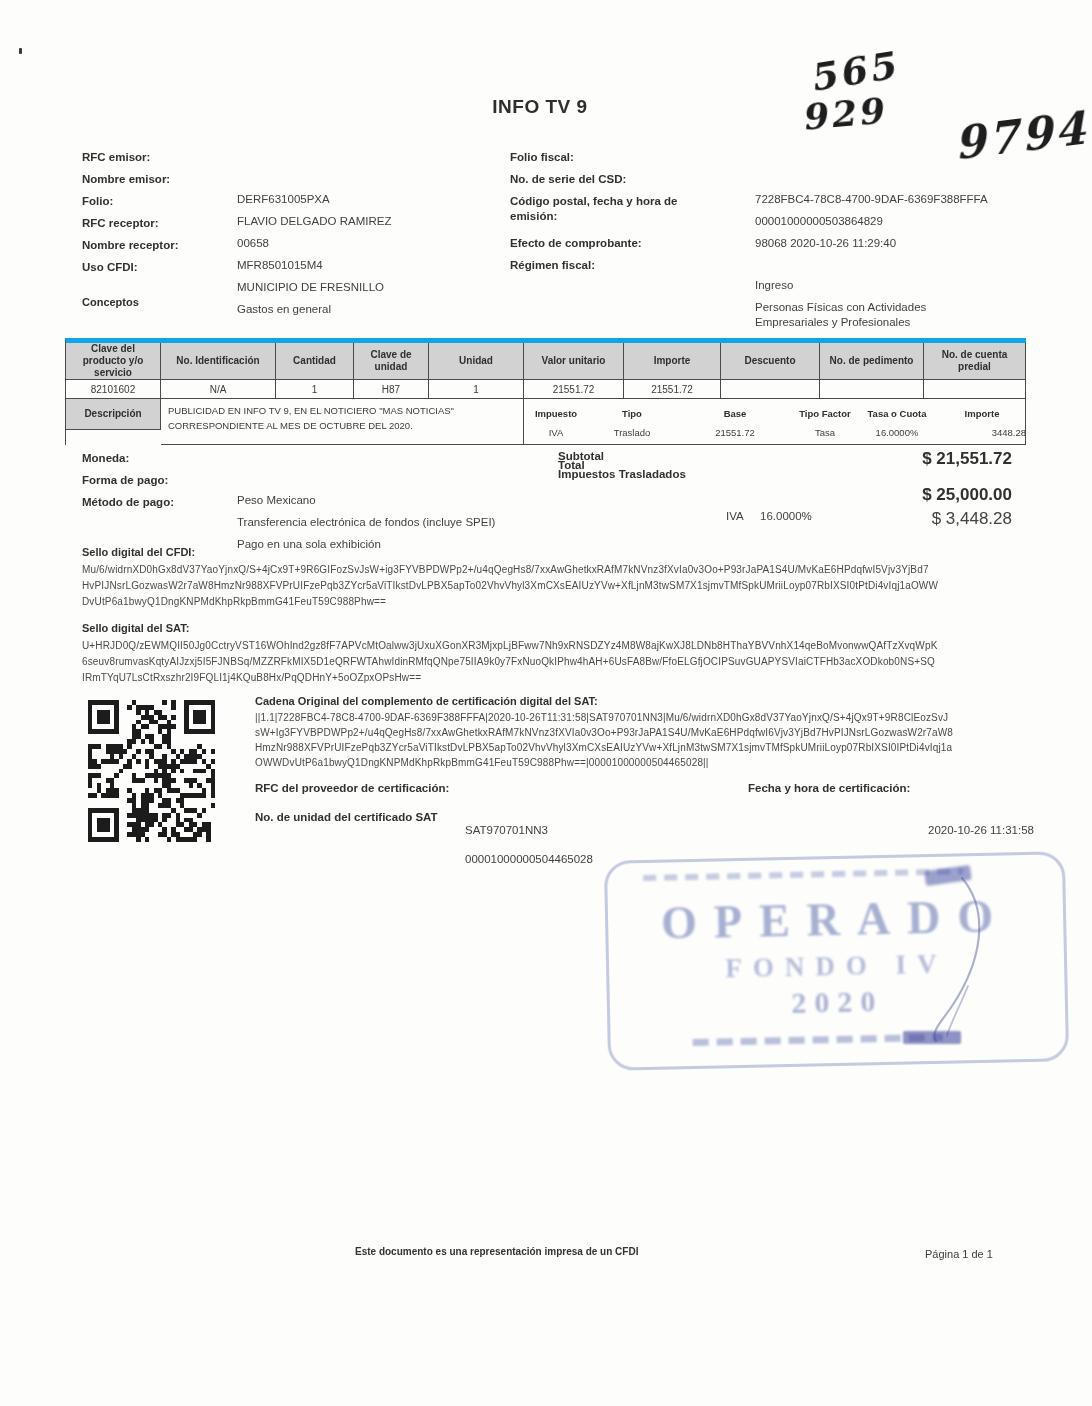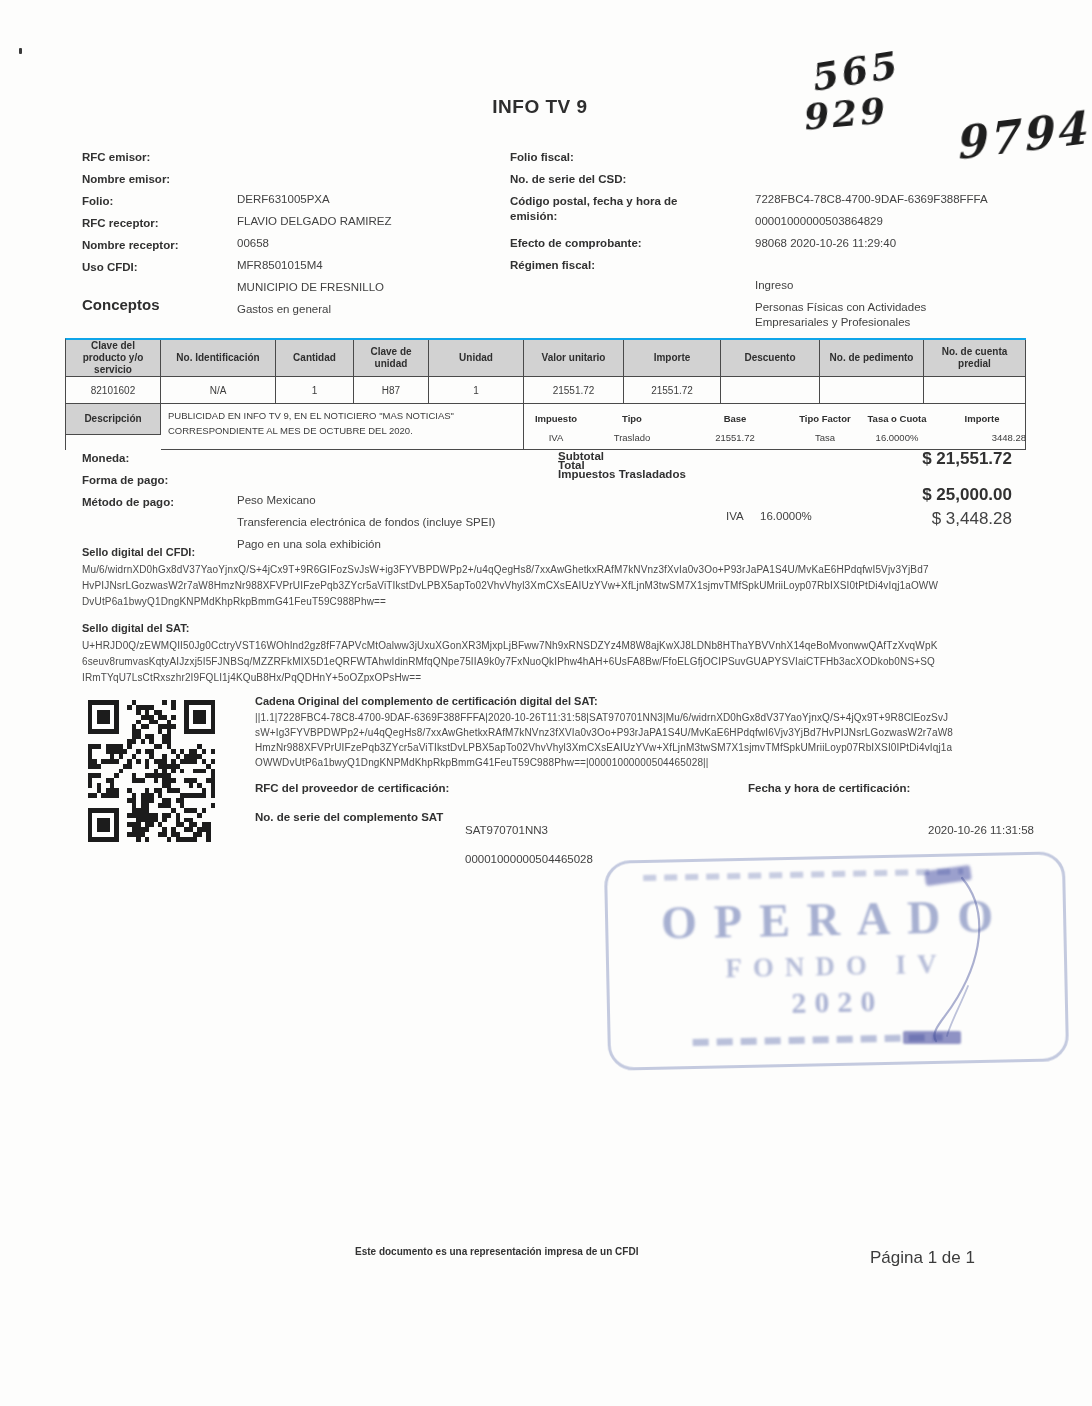--- a/index.html
+++ b/index.html
@@ -13,31 +13,31 @@
          font-size:19px;font-weight:bold;letter-spacing:.5px;color:#2e2e2e;}
   .speck{position:absolute;left:19px;top:48px;width:3px;height:6px;background:#3a3a3a;border-radius:1px;}
 
   
   .hw{position:absolute;font-family:"DejaVu Serif",serif;font-style:italic;font-weight:bold;
       color:#1e1e1e;letter-spacing:3px;filter:blur(.3px);}
   .hw1{left:812px;top:48px;font-size:38px;transform:rotate(-9deg);}
   .hw2{left:804px;top:92px;font-size:36px;transform:rotate(-5deg);}
   .hw3{left:958px;top:110px;font-size:44px;transform:rotate(-7deg) skewX(-6deg);}
 
-  .h2{position:absolute;left:82px;top:296px;font-size:15px;font-weight:bold;color:#2e2e2e;}
+  .h2{position:absolute;left:82px;top:296px;font-size:11px;font-weight:bold;color:#2e2e2e;}
 
   
   .ctable{position:absolute;left:65px;top:338px;width:960px;font-size:10px;color:#3c3c3c;
-          border-top:2px solid #0ea5e9;border-left:1px solid #4a4a4a;}
+          border-top:5px solid #0ea5e9;border-left:1px solid #4a4a4a;}
   .trow{display:grid;grid-template-columns:95px 115px 78px 75px 95px 100px 97px 99px 104px 102px;}
   .trow2{display:grid;grid-template-columns:95px 363px 502px;}
   .ctable .c{border-right:1px solid #4a4a4a;border-bottom:1px solid #4a4a4a;box-sizing:border-box;
              display:flex;align-items:center;justify-content:center;text-align:center;}
   .hc{background:#d2d2d2;font-weight:bold;font-size:10px;line-height:1.2;height:37px;padding:1px 3px;color:#2f2f2f;}
-  .dc{height:27px;font-size:10px;}
+  .dc{height:19px;font-size:10px;}
   .descc{height:31px;}
   .desc-text{border-right:1px solid #4a4a4a;border-bottom:1px solid #4a4a4a;box-sizing:border-box;
              font-size:9.5px;line-height:1.55;padding:5px 7px;height:46px;display:block;text-align:left;}
   .taxcell{border-right:1px solid #4a4a4a;border-bottom:1px solid #4a4a4a;box-sizing:border-box;
            height:46px;padding-top:3px;}
   .taxrow{display:grid;grid-template-columns:64px 88px 118px 62px 82px 88px;}
   .taxrow div{display:flex;align-items:center;justify-content:center;text-align:center;font-size:9.5px;line-height:1.15;}
   .taxhead div{font-weight:bold;color:#2f2f2f;height:24px;}
   .taxvals div{height:15px;}
   .taxvals .num{justify-content:flex-end;}
@@ -62,21 +62,21 @@
             background:repeating-linear-gradient(90deg,rgba(74,92,163,.30) 0 13px,transparent 13px 21px);}
   .stline-b{position:absolute;bottom:20px;left:82px;width:250px;height:7px;filter:blur(1px);
             background:repeating-linear-gradient(90deg,rgba(74,92,163,.38) 0 16px,transparent 16px 24px);}
   .blob1{position:absolute;left:925px;top:868px;width:46px;height:15px;background:rgba(58,68,158,.5);
          filter:blur(1.6px);transform:rotate(-8deg);border-radius:3px;}
   .blob2{position:absolute;left:903px;top:1031px;width:58px;height:13px;background:rgba(52,58,150,.55);
          filter:blur(1.3px);border-radius:2px;}
   .sig{position:absolute;left:890px;top:856px;}
 
   .footL{position:absolute;left:355px;top:1246px;font-size:10px;font-weight:bold;color:#333;}
-  .footR{position:absolute;left:870px;top:1248px;font-size:17px;color:#3c3c3c;}
+  .footR{position:absolute;left:925px;top:1248px;font-size:11px;color:#3c3c3c;}
   .w200{width:205px;}
   .w215{width:220px;}
 </style>
 </head>
 <body>
 
 <div class="page">
 
   <div class="speck"></div>
 
@@ -481,21 +481,21 @@
   <div class="slab" style="left:255px;top:695px">Cadena Original del complemento de certificación digital del SAT:</div>
   <div class="b64" style="left:255px;top:712px;width:790px">||1.1|7228FBC4-78C8-4700-9DAF-6369F388FFFA|2020-10-26T11:31:58|SAT970701NN3|Mu/6/widrnXD0hGx8dV37YaoYjnxQ/S+4jQx9T+9R8ClEozSvJ</div>
   <div class="b64" style="left:255px;top:727px;width:790px">sW+Ig3FYVBPDWPp2+/u4qQegHs8/7xxAwGhetkxRAfM7kNVnz3fXVIa0v3Oo+P93rJaPA1S4U/MvKaE6HPdqfwI6Vjv3YjBd7HvPIJNsrLGozwasW2r7aW8</div>
   <div class="b64" style="left:255px;top:742px;width:790px">HmzNr988XFVPrUIFzePqb3ZYcr5aViTIkstDvLPBX5apTo02VhvVhyl3XmCXsEAIUzYVw+XfLjnM3twSM7X1sjmvTMfSpkUMriiLoyp07RbIXSI0IPtDi4vIqj1a</div>
   <div class="b64" style="left:255px;top:757px;width:790px">OWWDvUtP6a1bwyQ1DngKNPMdKhpRkpBmmG41FeuT59C988Phw==|00001000000504465028||</div>
 
   <div class="f lab" style="left:255px;top:781px">RFC del proveedor de certificación:</div>
   <div class="f val" style="left:465px;top:781px">SAT970701NN3</div>
   <div class="f lab" style="left:748px;top:781px">Fecha y hora de certificación:</div>
   <div class="f val" style="left:928px;top:781px">2020-10-26 11:31:58</div>
-  <div class="f lab" style="left:255px;top:810px">No. de serie del complemento SAT</div>
+  <div class="f lab" style="left:255px;top:810px">No. de unidad del certificado SAT</div>
   <div class="f val" style="left:465px;top:810px">00001000000504465028</div>
 
   <div class="stamp">
     <div class="stline-t"></div>
     <div class="st st1">OPERADO</div>
     <div class="st st2">FONDO IV</div>
     <div class="st st3">2020</div>
     <div class="stline-b"></div>
   </div>
   <div class="blob1"></div>

